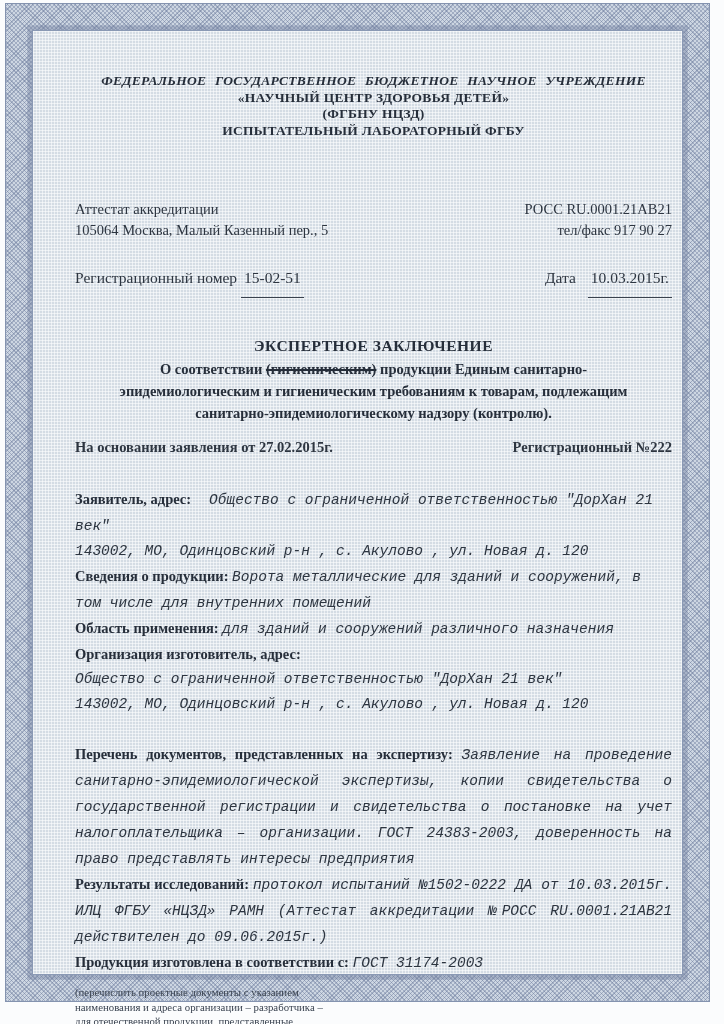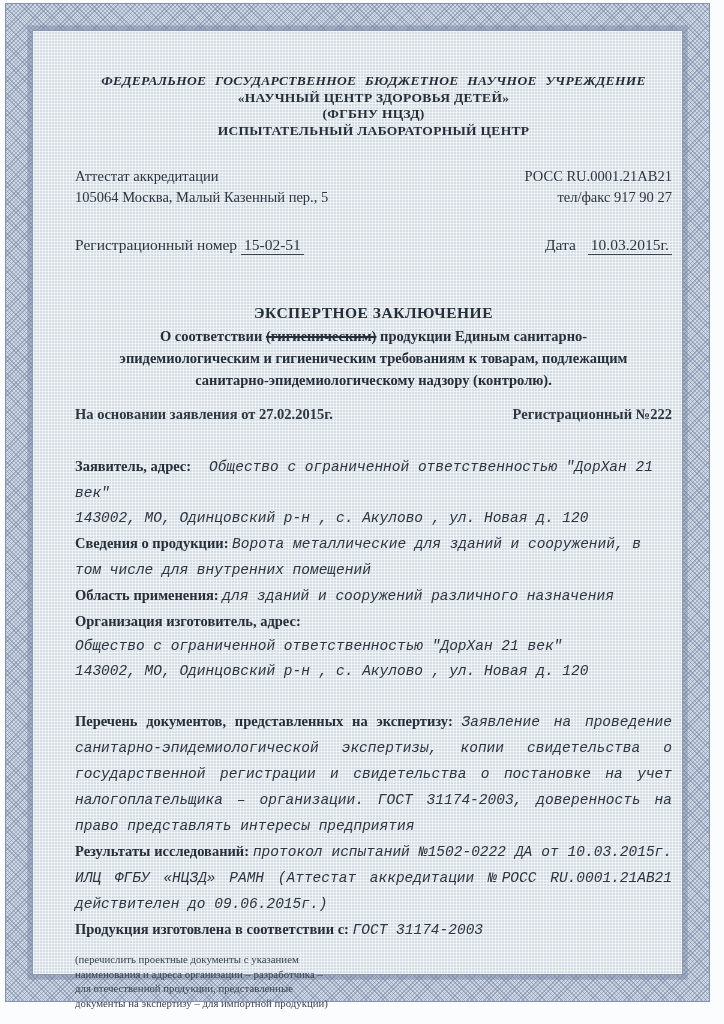--- a/index.html
+++ b/index.html
@@ -41,36 +41,36 @@
   .org-header {
     text-align: center;
     font-weight: bold;
     font-size: 13.5px;
     line-height: 16.5px;
     letter-spacing: .3px;
     color: #262e3a;
   }
   .org-header .l1 { word-spacing: 5px; font-style: italic; }
   .accred-row {
-    margin-top: 27px;
+    margin-top: 60px;
     display: flex;
     justify-content: space-between;
     font-size: 14.5px;
     line-height: 21px;
   }
   .accred-right { text-align: right; }
   .reg-row {
     margin-top: 28px;
     display: flex;
     justify-content: space-between;
     font-size: 15.5px;
   }
   .u {
     border-bottom: 1.2px solid #39414d;
-    padding: 0 3px 1px 3px;
+    padding: 0 3px 11px 3px;
   }
   .date-label { margin-right: 8px; }
   .title-block {
     margin-top: 48px;
     text-align: center;
     font-weight: bold;
     color: #262e3a;
   }
   .title-heading { font-size: 15.5px; letter-spacing: .5px; line-height: 22px; }
   .title-sub { font-size: 14.5px; line-height: 22px; margin-top: 1px; }
@@ -107,21 +107,21 @@
 <body>
 
 <div class="scan">
   <div class="band">
     <div class="paper">
 
       <div class="org-header">
         <div class="l1">ФЕДЕРАЛЬНОЕ ГОСУДАРСТВЕННОЕ БЮДЖЕТНОЕ НАУЧНОЕ УЧРЕЖДЕНИЕ</div>
         <div>«НАУЧНЫЙ ЦЕНТР ЗДОРОВЬЯ ДЕТЕЙ»</div>
         <div>(ФГБНУ НЦЗД)</div>
-        <div>ИСПЫТАТЕЛЬНЫЙ ЛАБОРАТОРНЫЙ ЦЕНТР</div>
+        <div>ИСПЫТАТЕЛЬНЫЙ ЛАБОРАТОРНЫЙ ФГБУ</div>
       </div>
 
       <div class="accred-row">
         <div class="accred-left">
           <div>Аттестат аккредитации</div>
           <div>105064 Москва,  Малый Казенный пер., 5</div>
         </div>
         <div class="accred-right">
           <div>РОСС RU.0001.21АВ21</div>
           <div>тел/факс 917 90 27</div>
@@ -158,21 +158,21 @@
         <p class="val">143002, МО, Одинцовский р-н , с. Акулово , ул. Новая д. 120</p>
 
         <p><b>Сведения о продукции:</b> <span class="val">Ворота металлические для зданий и сооружений, в том числе для внутренних помещений</span></p>
 
         <p><b>Область применения:</b> <span class="val">для зданий и сооружений различного назначения</span></p>
 
         <p><b>Организация изготовитель, адрес:</b></p>
         <p class="val">Общество с ограниченной ответственностью "ДорХан 21 век"</p>
         <p class="val">143002, МО, Одинцовский р-н , с. Акулово , ул. Новая д. 120</p>
 
-        <p class="gap-above just"><b>Перечень документов, представленных на экспертизу:</b> <span class="val">Заявление на проведение санитарно-эпидемиологической экспертизы, копии свидетельства о государственной регистрации и свидетельства о постановке на учет налогоплательщика – организации. ГОСТ 31174-2003, доверенность на право представлять интересы предприятия</span></p>
+        <p class="gap-above just"><b>Перечень документов, представленных на экспертизу:</b> <span class="val">Заявление на проведение санитарно-эпидемиологической экспертизы, копии свидетельства о государственной регистрации и свидетельства о постановке на учет налогоплательщика – организации. ГОСТ 24383-2003, доверенность на право представлять интересы предприятия</span></p>
 
         <p class="just"><b>Результаты исследований:</b> <span class="val">протокол испытаний №1502-0222 ДА от 10.03.2015г. ИЛЦ ФГБУ «НЦЗД» РАМН (Аттестат аккредитации №РОСС RU.0001.21АВ21 действителен до 09.06.2015г.)</span></p>
 
         <p><b>Продукция изготовлена в соответствии с:</b> <span class="val">ГОСТ 31174-2003</span></p>
       </div>
 
       <div class="footnote">
         <div>(перечислить проектные документы с указанием</div>
         <div>наименования и адреса организации – разработчика –</div>
         <div>для отечественной продукции, представленные</div>

